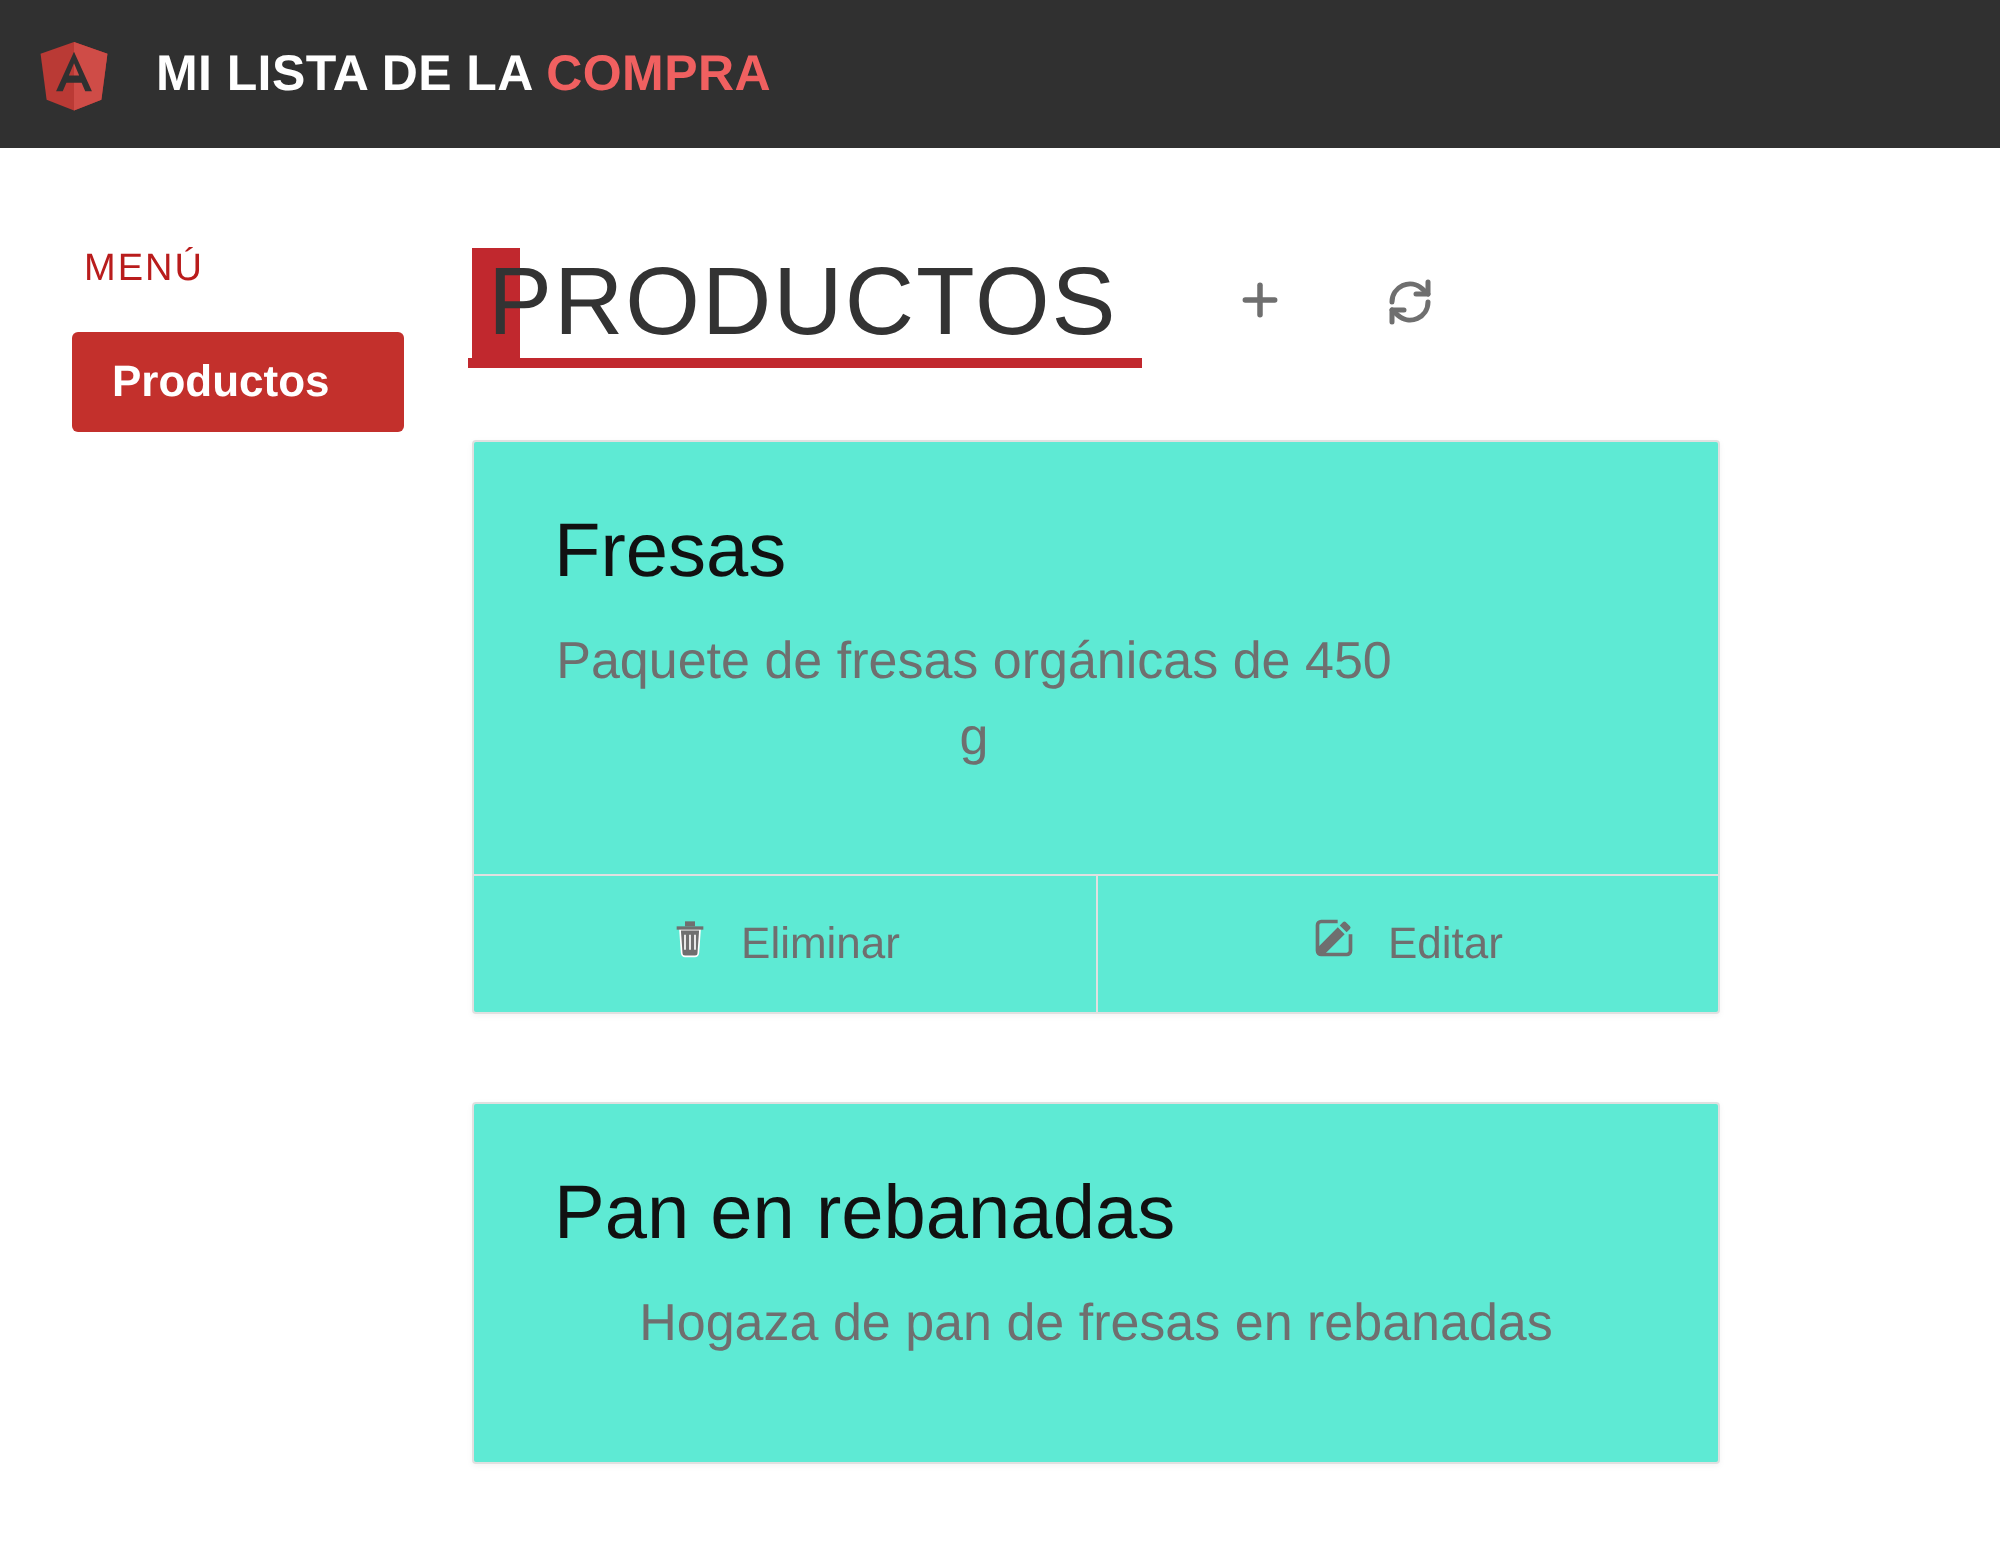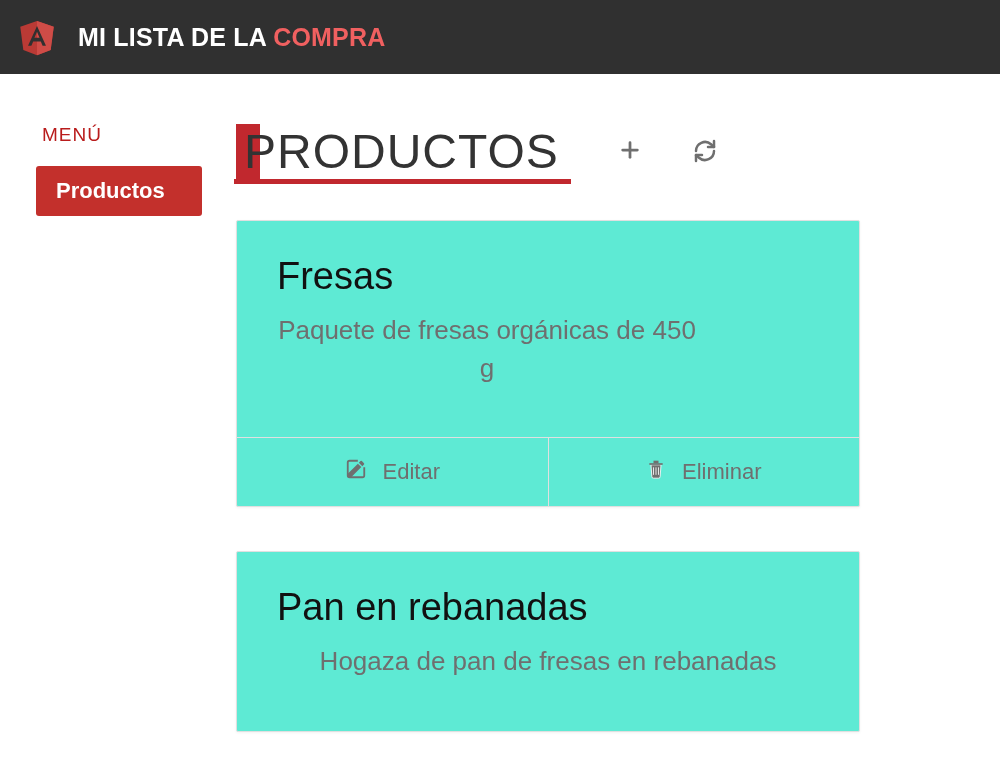--- a/index.html
+++ b/index.html
@@ -189,38 +189,38 @@
     </div>
 
     <div class="card">
       <div class="card-body">
         <h2 class="card-title">Fresas</h2>
         <p class="card-desc">Paquete de fresas orgánicas de 450 g</p>
       </div>
       <div class="card-actions">
         <div class="card-action">
           <span>
+            <svg width="20" height="22" viewBox="0 0 24 24" fill="#6f6f6f">
+                <path d="M6 7h12l-1 14a2 2 0 0 1-2 2H9a2 2 0 0 1-2-2L6 7zm3 3v9m3-9v9m3-9v9" stroke="#fff" stroke-width="1"></path>
+                <path d="M4 5h16v2H4z"></path>
+                <path d="M9 2h6v3H9z"></path>
+              </svg>
+          </span>
+          <span>Eliminar</span>
+        </div>
+        <div class="card-action">
+          <span>
             <svg width="22" height="22" viewBox="0 0 24 24" fill="#6f6f6f">
                 <path d="M3 17.25V21h3.75L17.81 9.94l-3.75-3.75L3 17.25zM20.71 7.04a1 1 0 0 0 0-1.41l-2.34-2.34a1 1 0 0 0-1.41 0l-1.83 1.83 3.75 3.75 1.83-1.83z"></path>
                 <path d="M3 21h18v1H3z" opacity="0"></path>
                 <path d="M14 3H5a2 2 0 0 0-2 2v14a2 2 0 0 0 2 2h14a2 2 0 0 0 2-2v-9" fill="none" stroke="#6f6f6f" stroke-width="2"></path>
               </svg>
           </span>
           <span>Editar</span>
         </div>
-        <div class="card-action">
-          <span>
-            <svg width="20" height="22" viewBox="0 0 24 24" fill="#6f6f6f">
-                <path d="M6 7h12l-1 14a2 2 0 0 1-2 2H9a2 2 0 0 1-2-2L6 7zm3 3v9m3-9v9m3-9v9" stroke="#fff" stroke-width="1"></path>
-                <path d="M4 5h16v2H4z"></path>
-                <path d="M9 2h6v3H9z"></path>
-              </svg>
-          </span>
-          <span>Eliminar</span>
-        </div>
       </div>
     </div>
 
     <div class="card">
       <div class="card-body">
         <h2 class="card-title">Pan en rebanadas</h2>
         <p class="card-desc wide">Hogaza de pan de fresas en rebanadas</p>
       </div>
     </div>
   </main>

